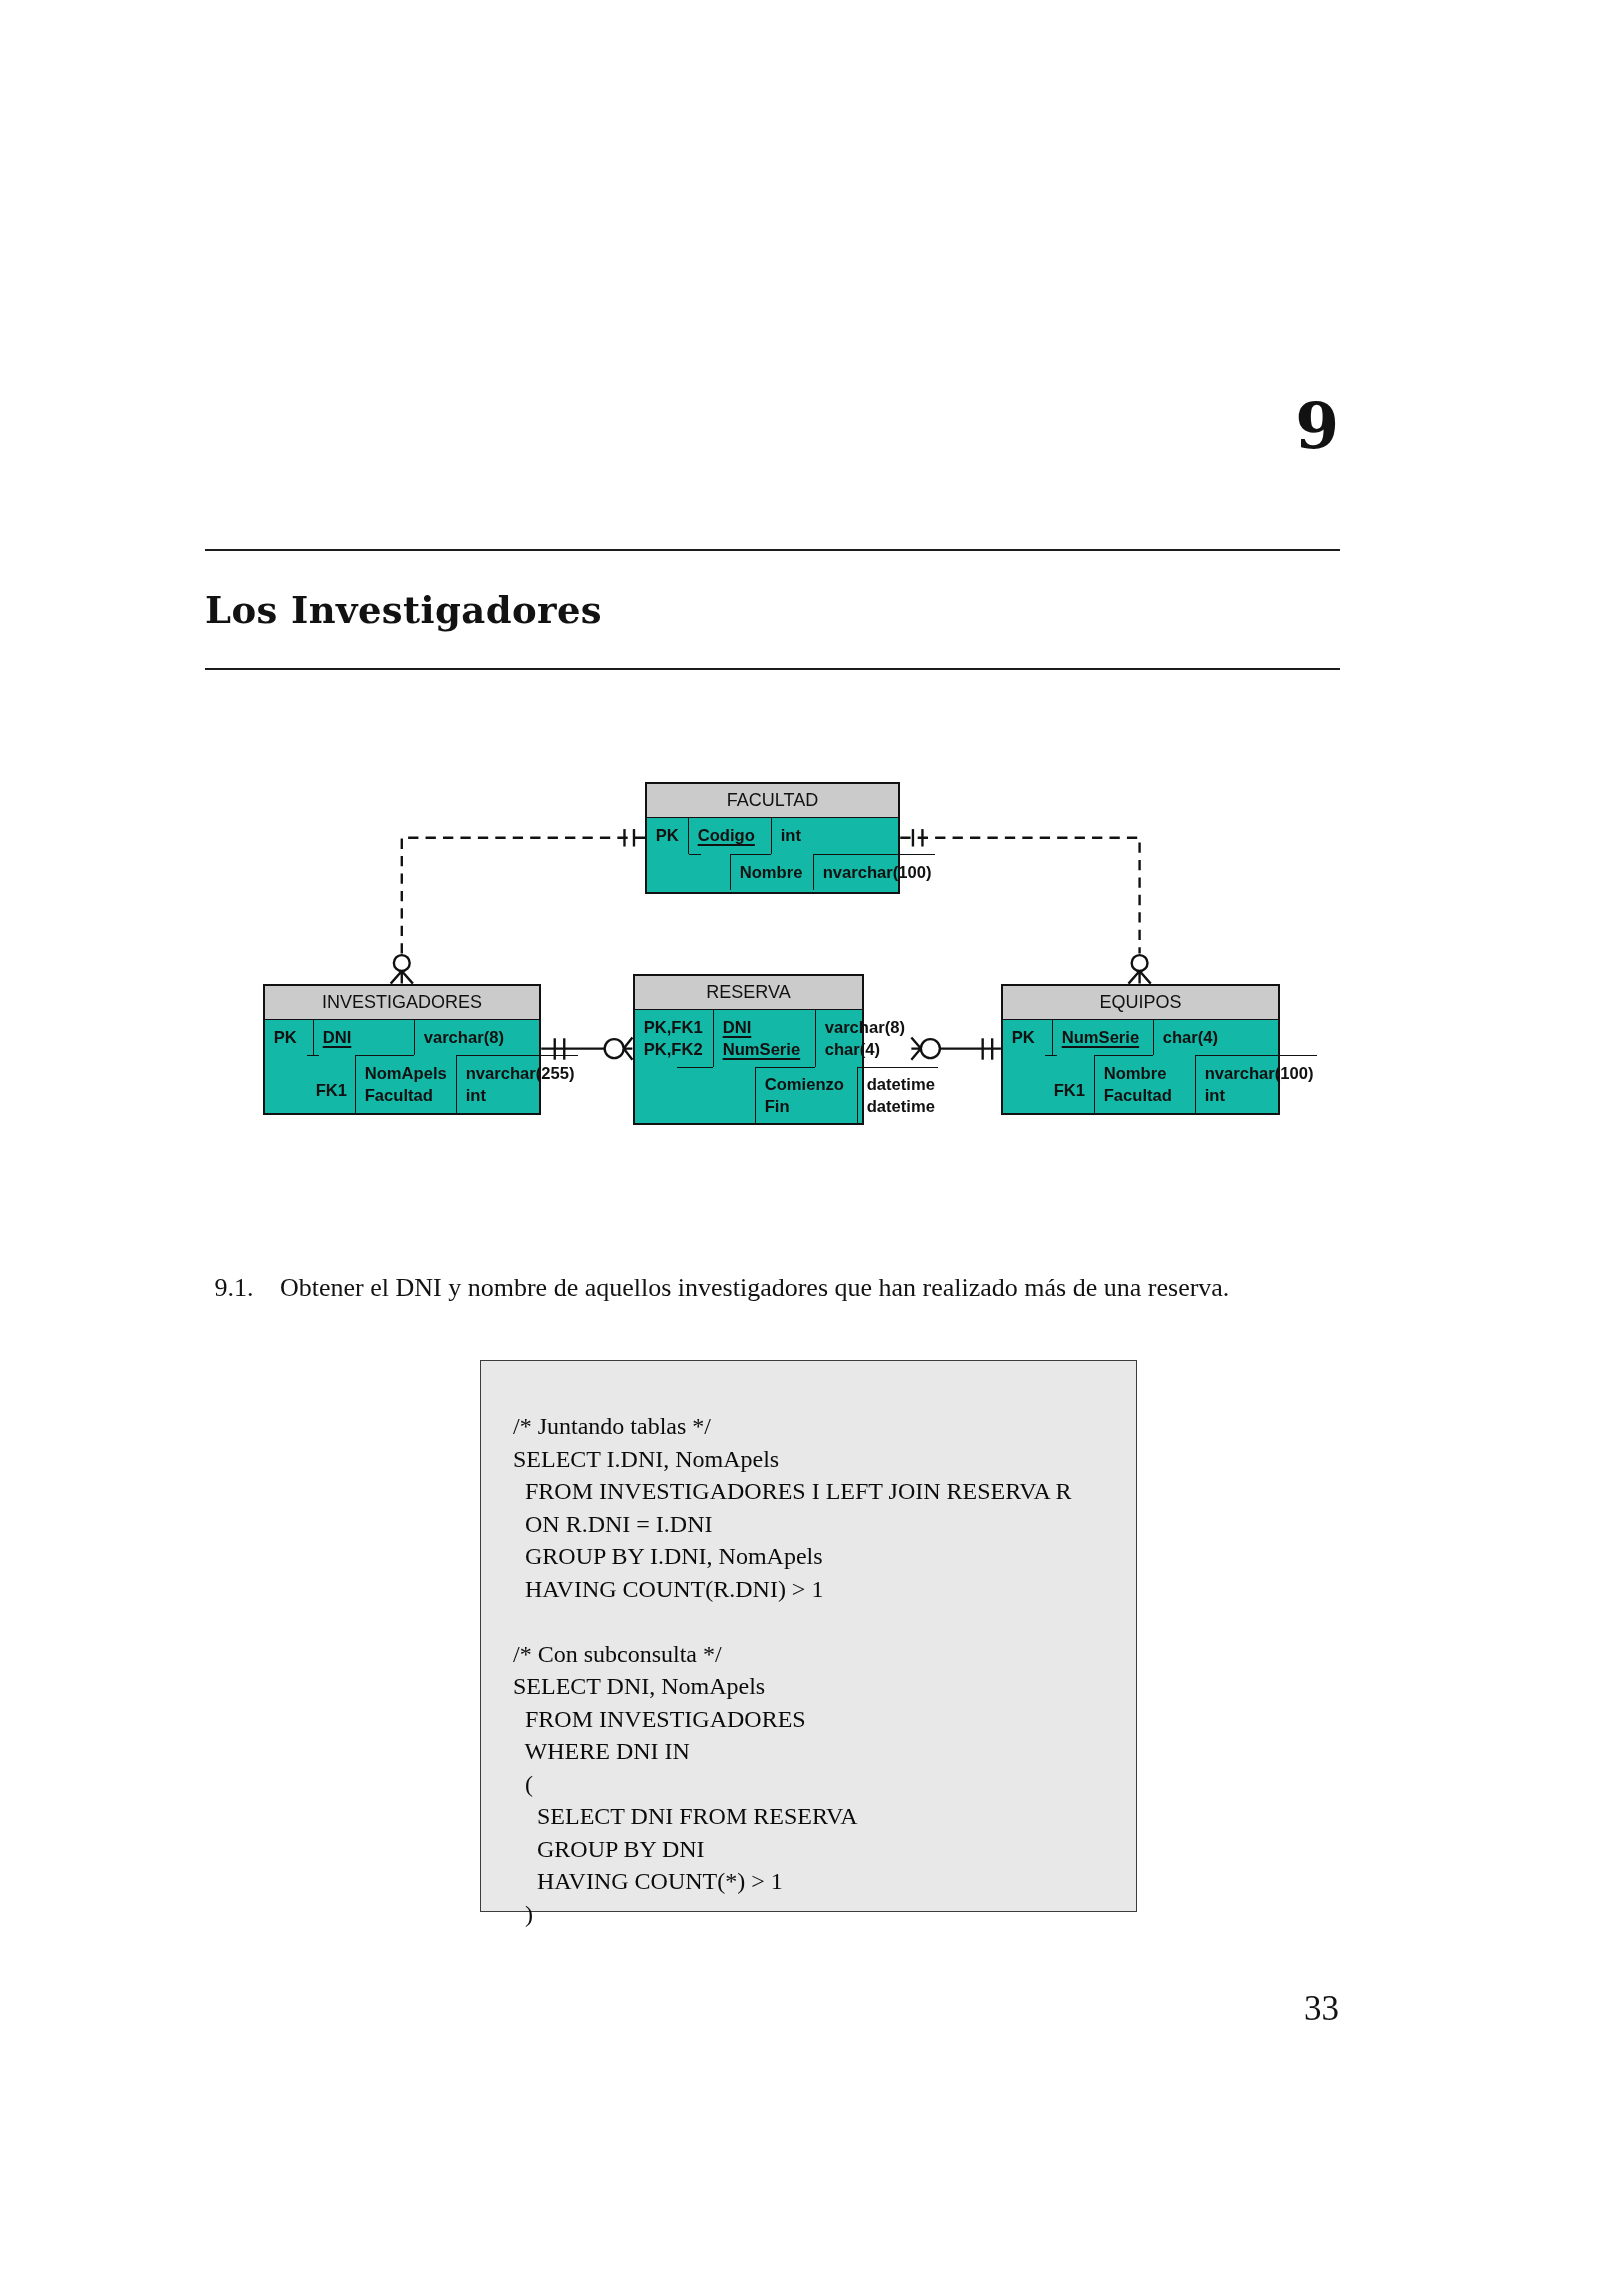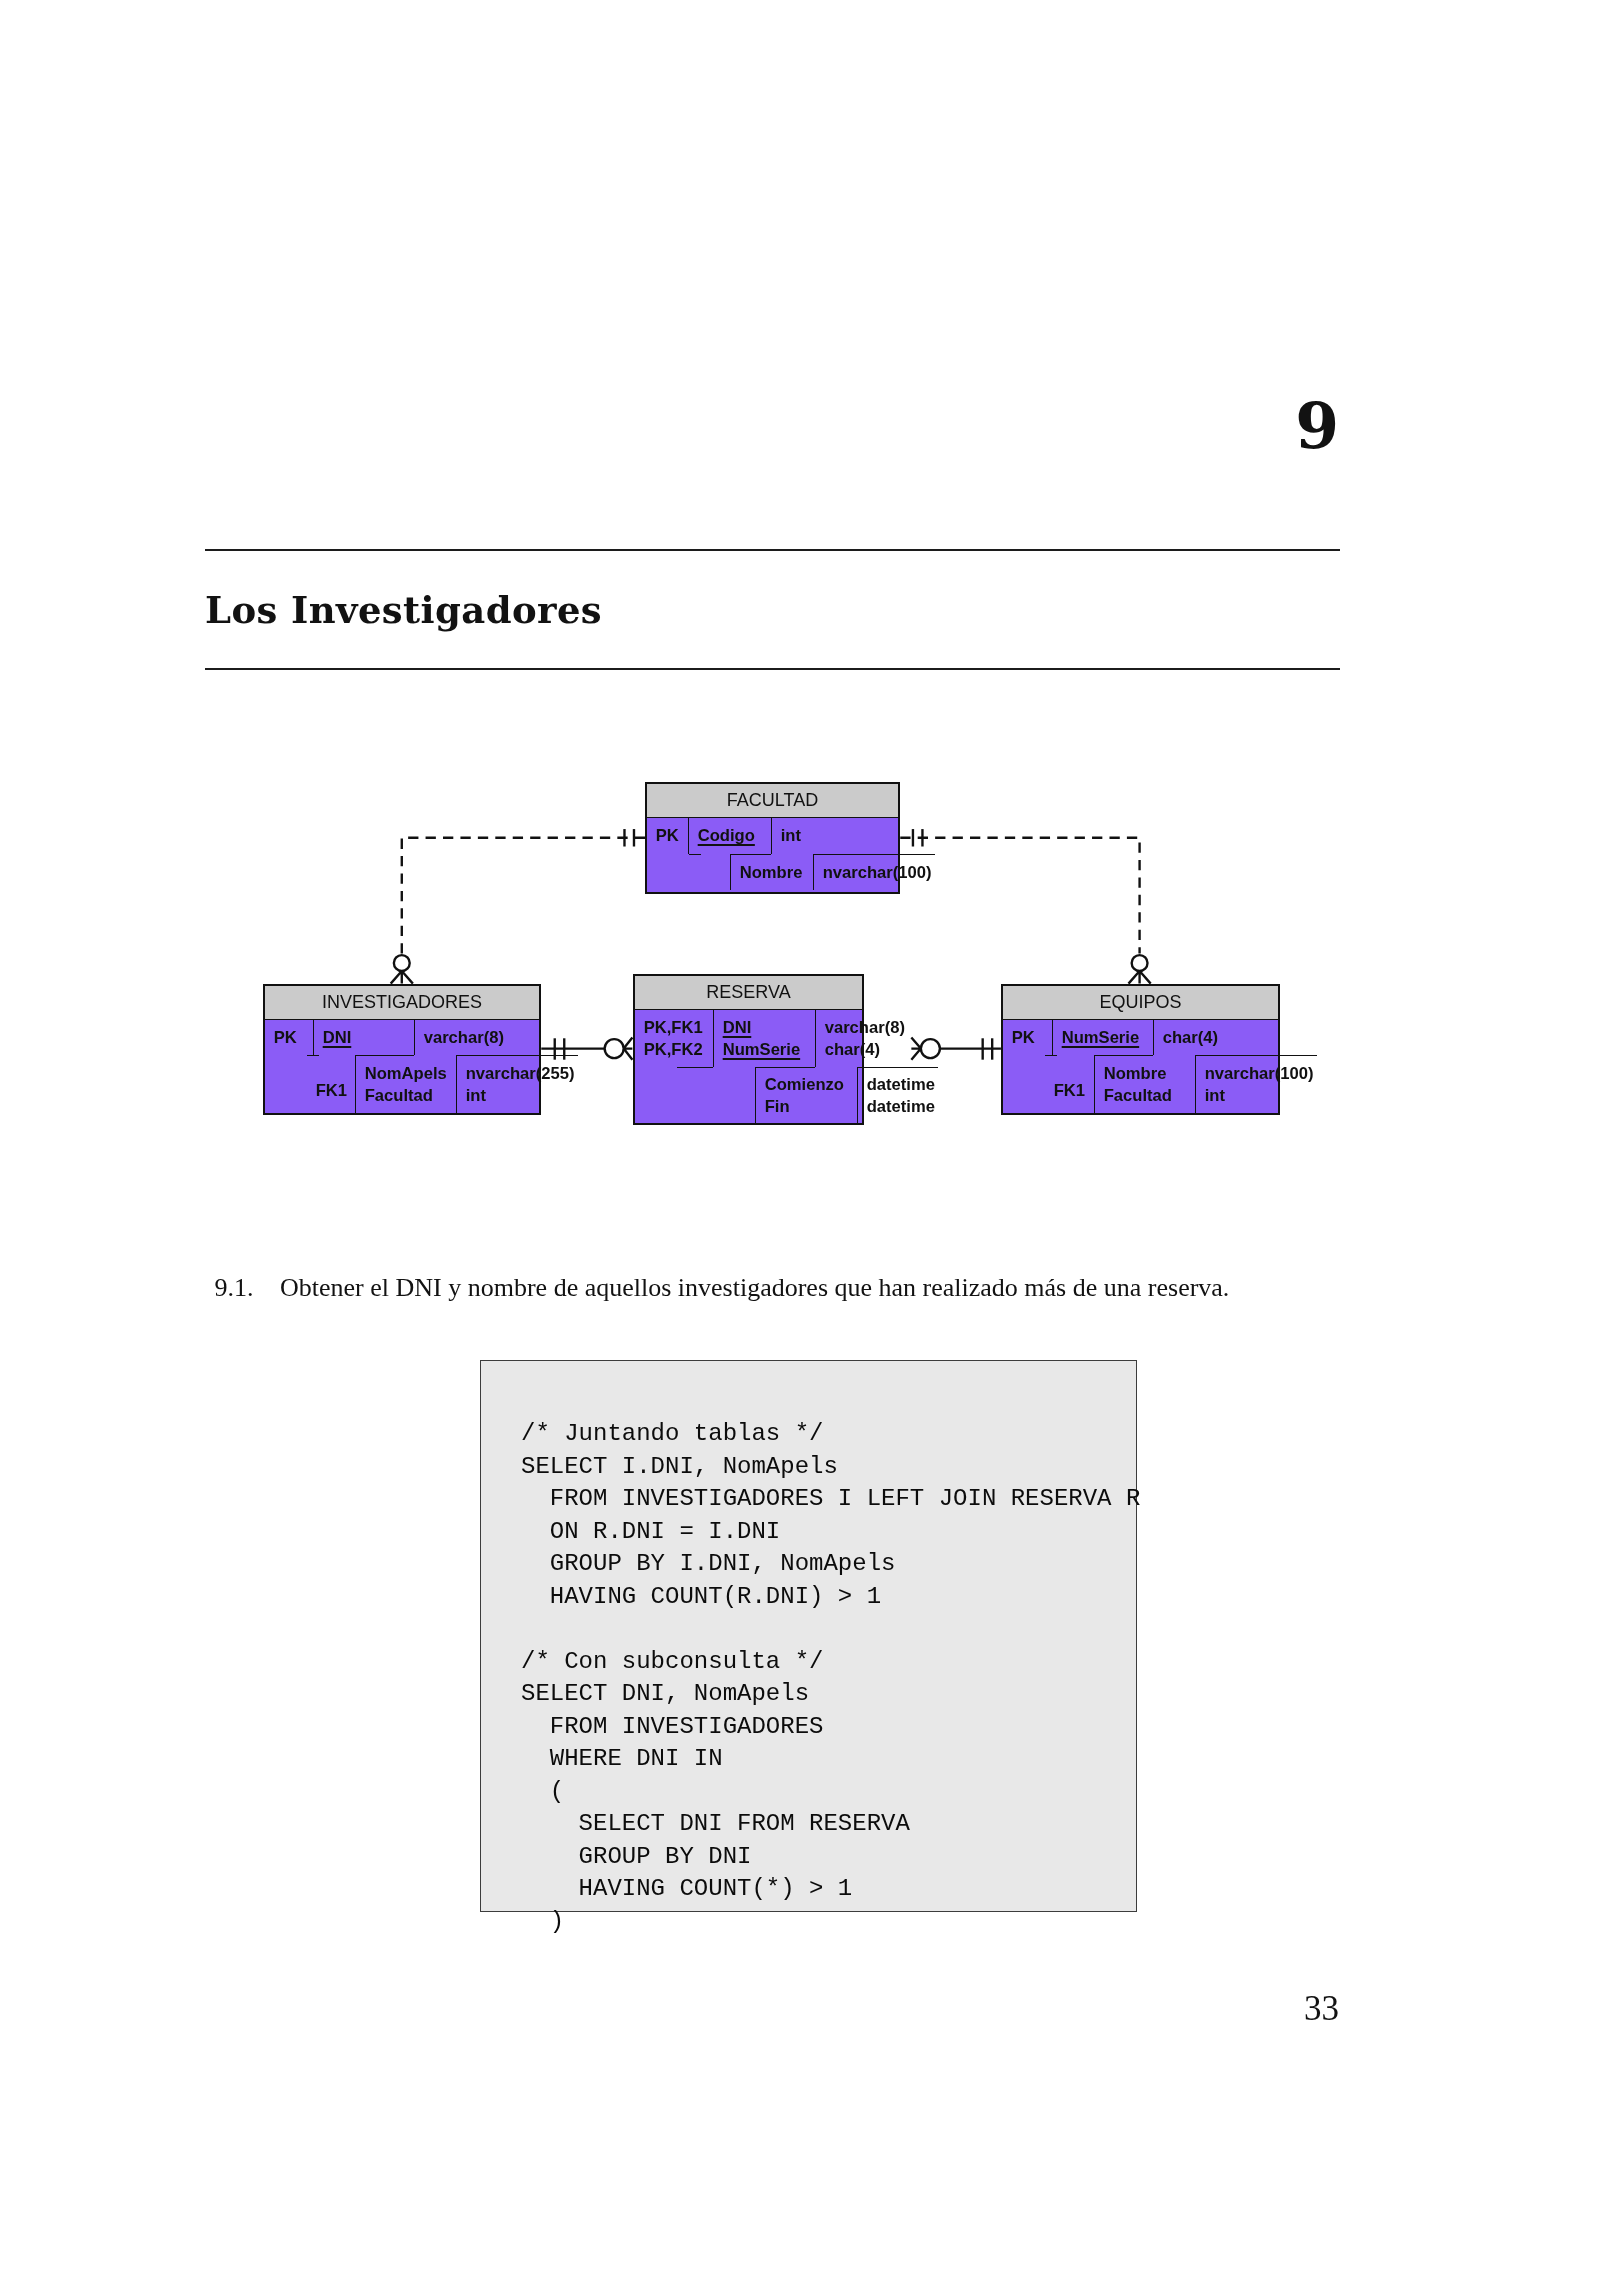--- a/index.html
+++ b/index.html
@@ -22,21 +22,21 @@
   .rule{
     position:absolute;left:205px;width:1135px;height:2.4px;background:#1c1c1c;
   }
   .section-title{
     position:absolute;left:205px;top:588px;
     font-size:37px;font-weight:bold;line-height:44px;
     font-family:"DejaVu Serif", serif;letter-spacing:0.4px;
   }
   
   .ertable{
-    position:absolute;background:#8b5cf6;
+    position:absolute;background:#14b8a6;
     border:2.4px solid #111;box-sizing:border-box;
     font-family:"Liberation Sans", sans-serif;
   }
   .ertitle{
     height:33px;background:var(--header-bg);
     border-bottom:1.6px solid #111;
     display:flex;align-items:center;justify-content:center;
     font-size:18px;color:#111;
   }
   .erbody{display:grid;}
@@ -59,22 +59,22 @@
     font-size:26px;line-height:37px;
   }
   .exnum{flex:0 0 75px;padding-left:9.5px;box-sizing:border-box;}
   .extext{flex:1 1 auto;text-align:justify;hyphens:none;}
   
   .codebox{
     position:absolute;left:480px;top:1360px;width:657px;height:552px;
     background:var(--code-bg);border:1.6px solid #3c3c3c;box-sizing:border-box;
   }
   .codebox pre{
-    margin:16px;padding:41px 8px 0 24px;
-    font-family:Liberation Mono, monospace;
+    margin:8px;padding:41px 8px 0 24px;
+    font-family:Liberation Serif, serif;
     font-size:24px;line-height:32.5px;color:#0c0c0c;
     white-space:pre;
   }
   .page-num{
     position:absolute;top:1991px;right:284px;
     font-size:35px;line-height:1;
   }
 </style>
 </head>
 <body>

